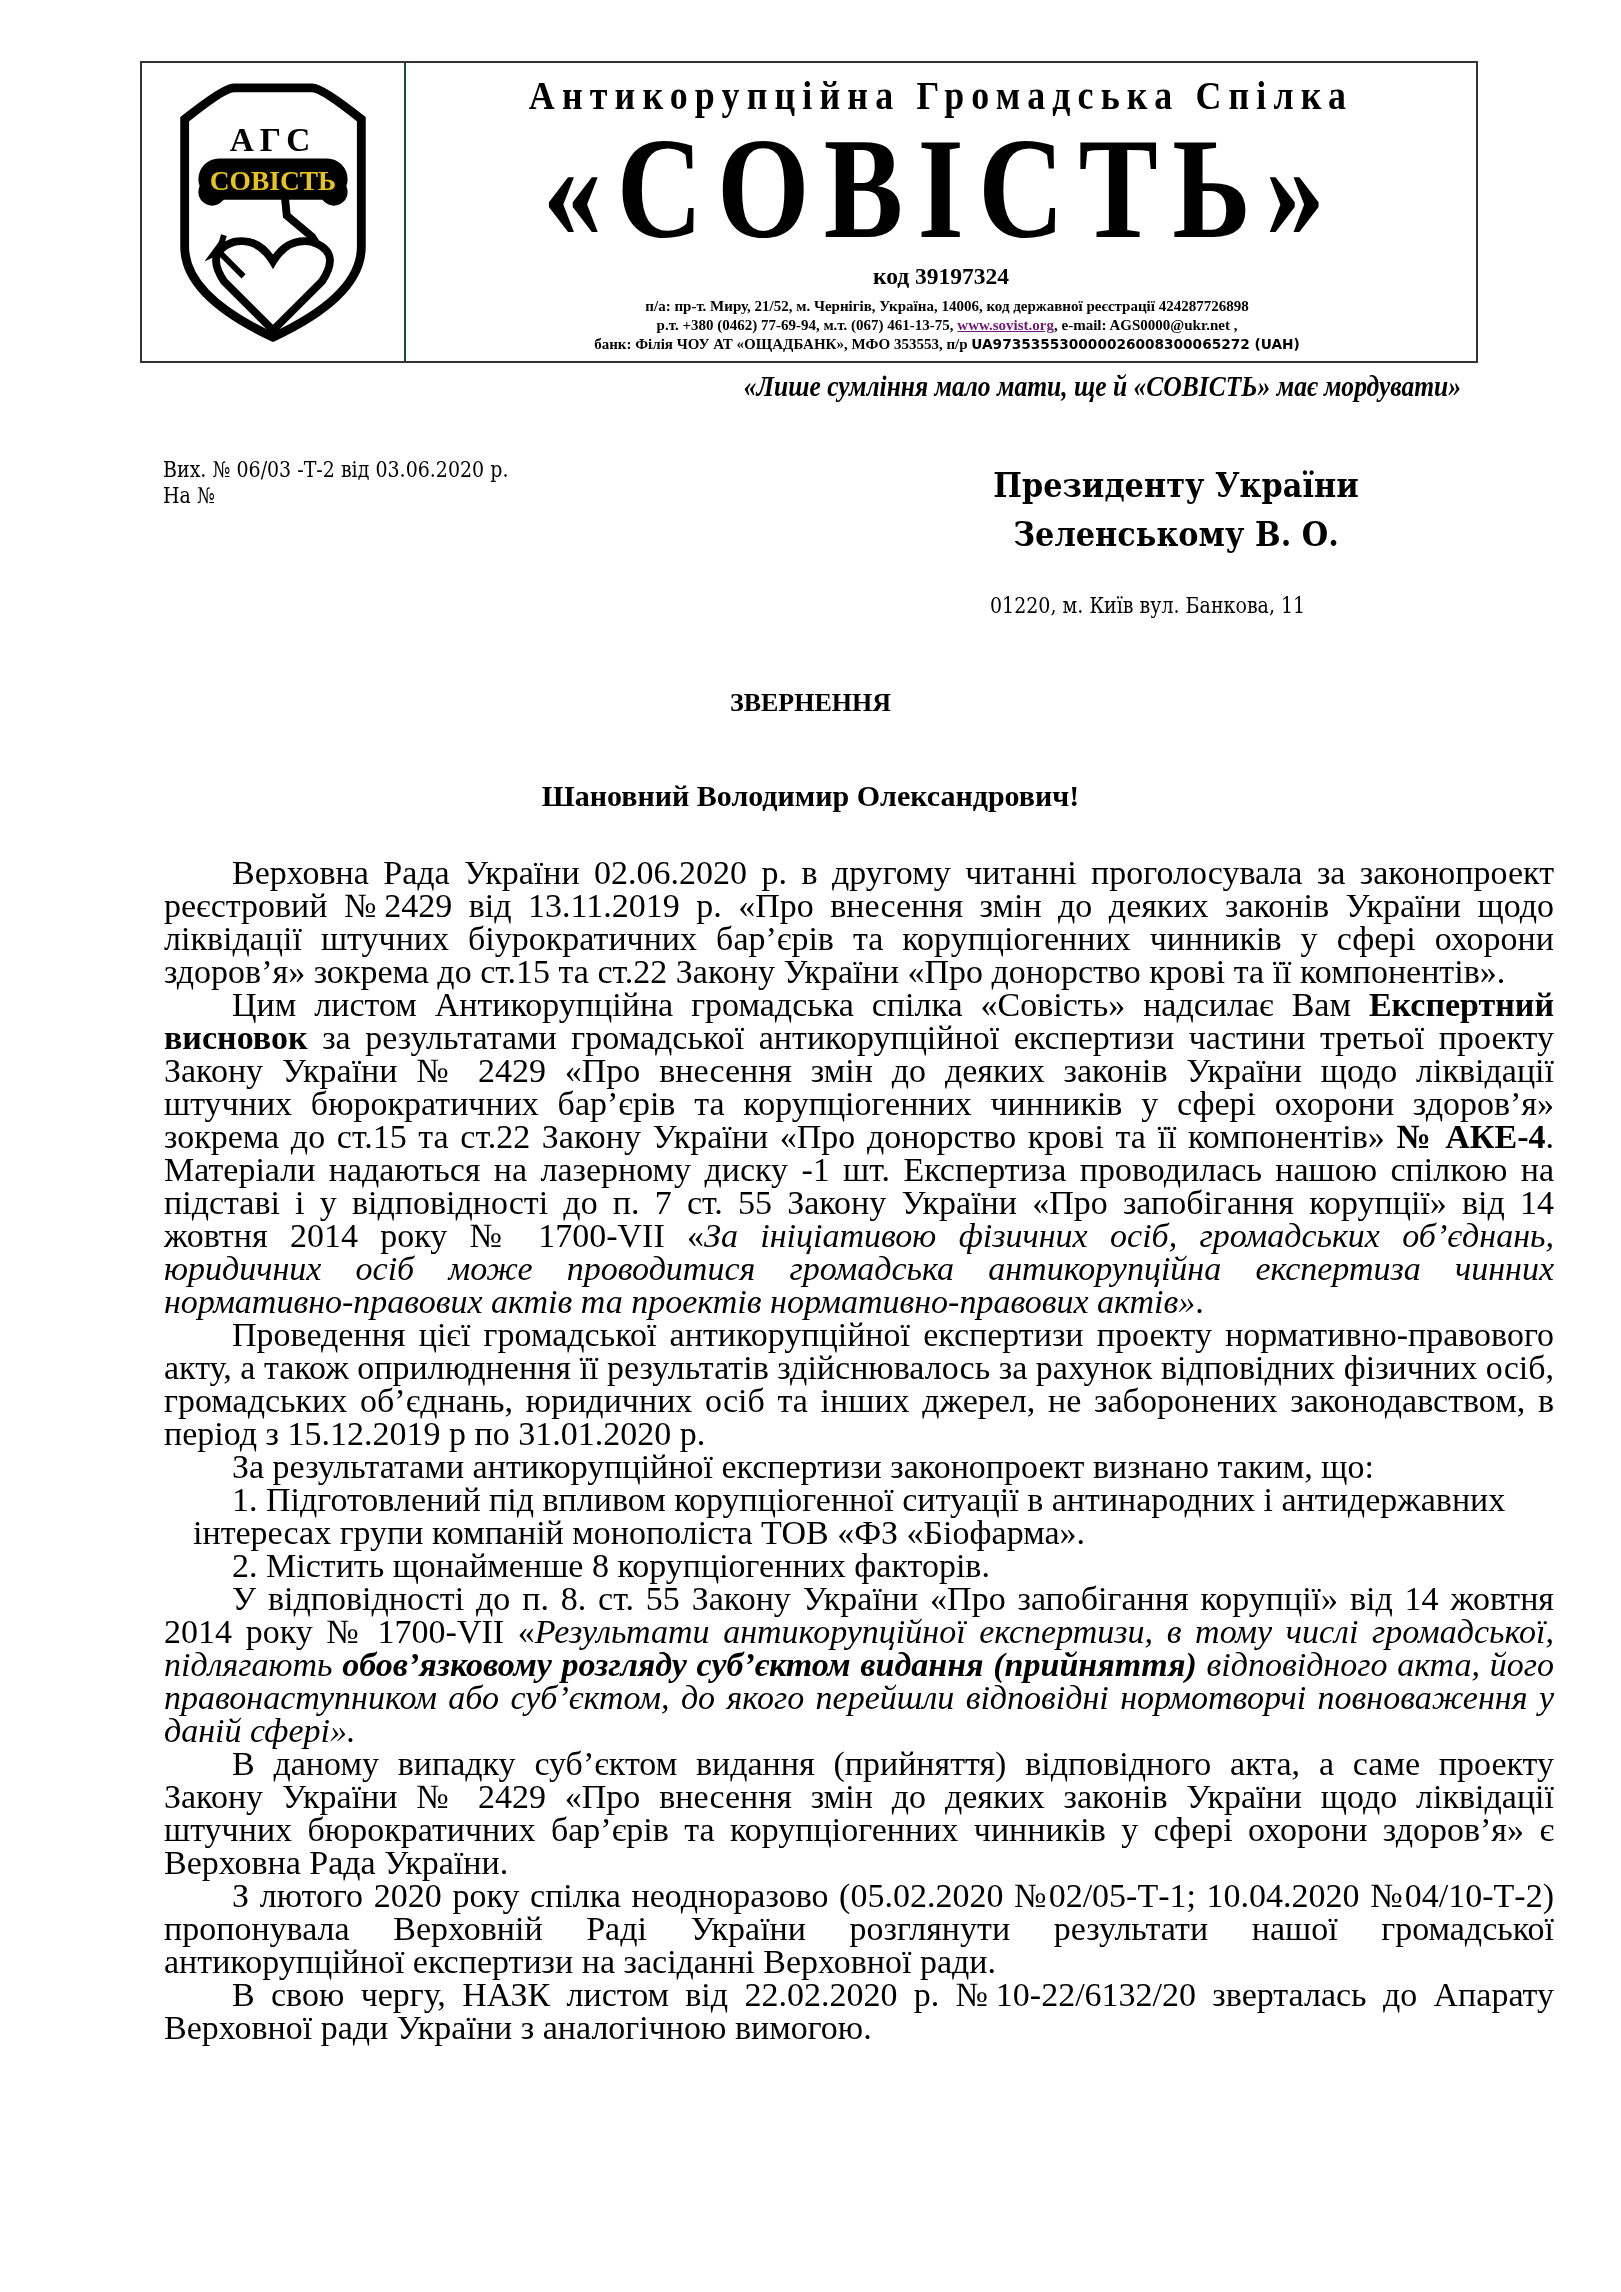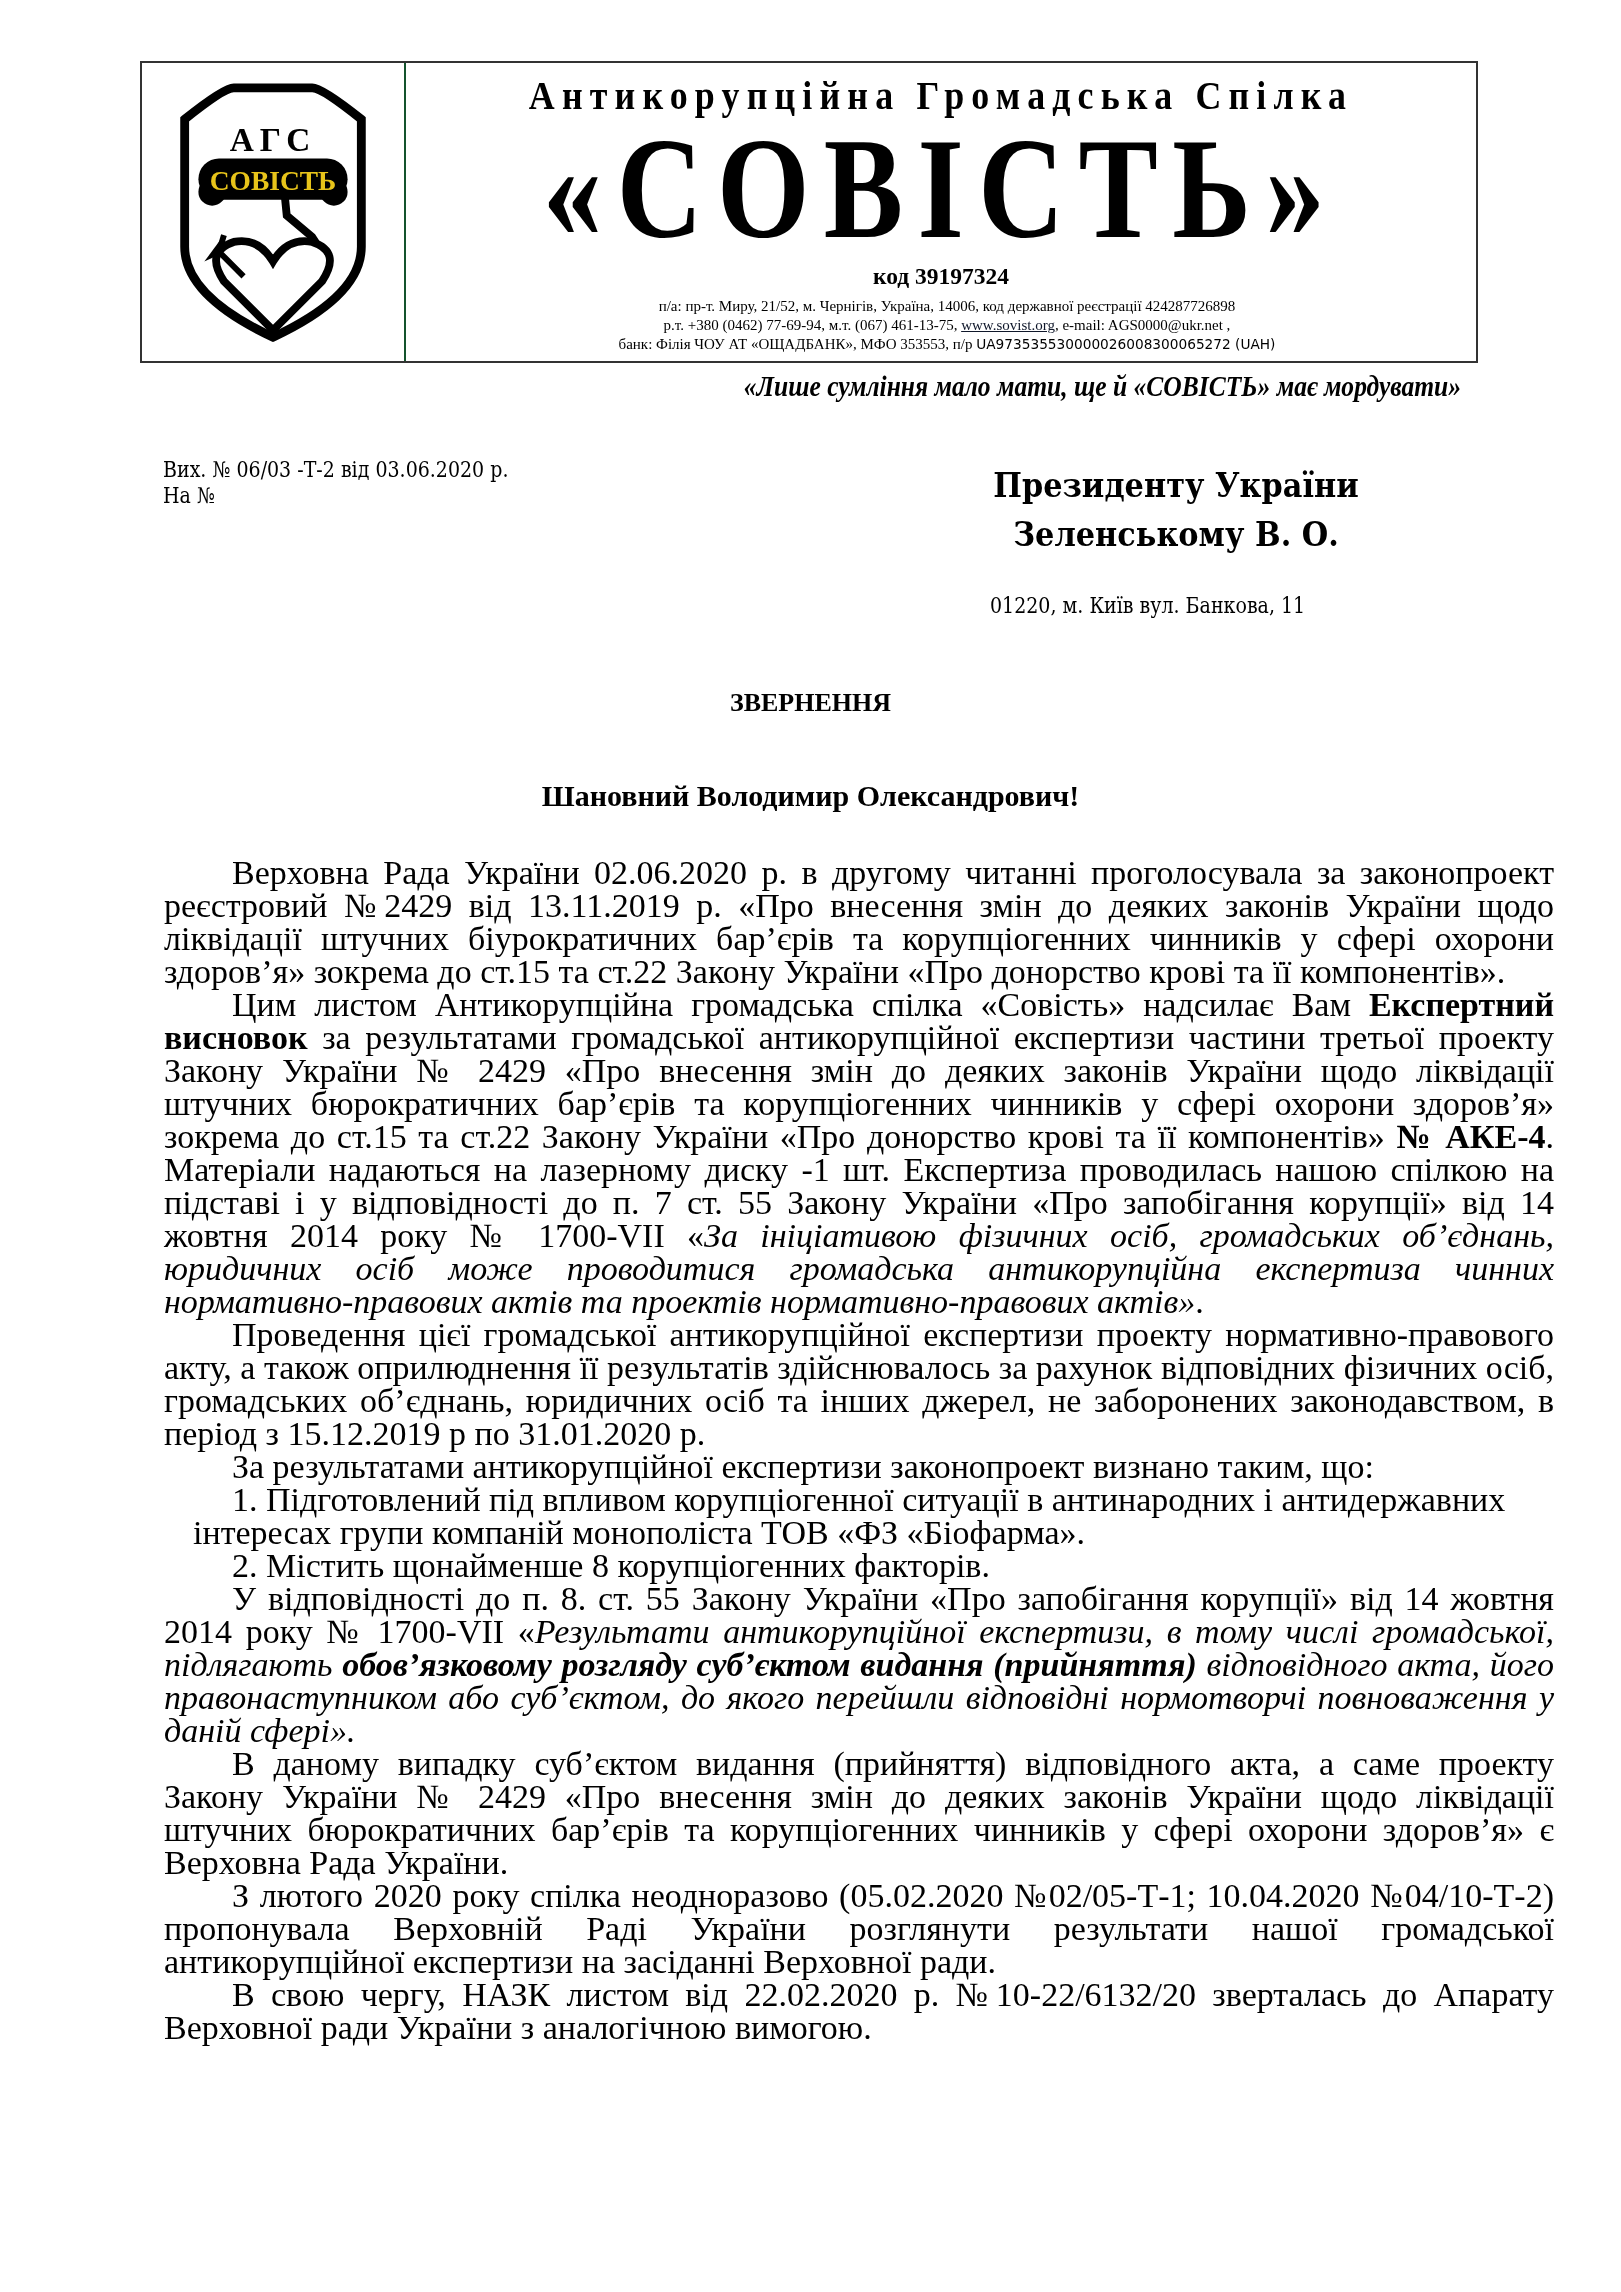--- a/index.html
+++ b/index.html
@@ -4,22 +4,22 @@
 <style>
   html, body { margin: 0; padding: 0; background: #ffffff; }
   body { width: 1621px; height: 2293px; position: relative; overflow: hidden; color: #000; font-family: "Liberation Serif", serif; }
 
   .letterhead { position: absolute; left: 140px; top: 61px; width: 1338px; height: 302px; border: 2.9px solid #333; box-sizing: border-box; display: flex; }
   .logo-cell { width: 262px; border-right: 2px solid #14532d; display: flex; align-items: center; justify-content: center; }
   .org-cell { flex: 1; text-align: center; position: relative; }
   .org-line1 { font-size: 39px; font-weight: bold; letter-spacing: 7.8px; margin-top: 9.8px; transform: scaleX(0.92); }
   .org-name { font-size: 145px; font-weight: bold; letter-spacing: 17.6px; line-height: 137px; margin-top: 2px; transform: scaleX(0.82); }
   .org-code { font-size: 23.5px; font-weight: bold; margin-top: 5.9px; }
-  .org-addr { font-size: 15px; font-weight: normal; line-height: 18.6px; margin-top: 7.8px; margin-left: 12px; }
-  .org-addr a { color: #0f172a; text-decoration: underline; }
+  .org-addr { font-size: 15px; font-weight: bold; line-height: 18.6px; margin-top: 7.8px; margin-left: 12px; }
+  .org-addr a { color: #701a75; text-decoration: underline; }
   .org-addr .mono { font-family: "DejaVu Sans", sans-serif; font-size: 13.7px; }
 
   .motto { position: absolute; top: 370px; left: 510px; width: 951px; text-align: right; font-size: 29px; font-style: italic; font-weight: bold; transform: scaleX(0.88); transform-origin: right; }
 
   .outgoing { position: absolute; left: 163px; top: 457px; font-size: 21.6px; line-height: 25.5px; font-family: "DejaVu Serif", serif; transform: scaleX(0.88); transform-origin: left; }
   .recipient { position: absolute; left: 941px; top: 461px; width: 470px; text-align: center; font-size: 33px; font-weight: bold; line-height: 49px; font-family: "DejaVu Serif", serif; transform: scaleX(0.92); }
   .recipient-addr { position: absolute; left: 990px; top: 593px; font-size: 21.6px; font-family: "DejaVu Serif", serif; transform: scaleX(0.88); transform-origin: left; }
 
   .doc-title { position: absolute; top: 688px; left: 0; width: 1621px; text-align: center; font-size: 26px; font-weight: bold; }
   .salutation { position: absolute; top: 779px; left: 0; width: 1621px; text-align: center; font-size: 30px; font-weight: bold; }

